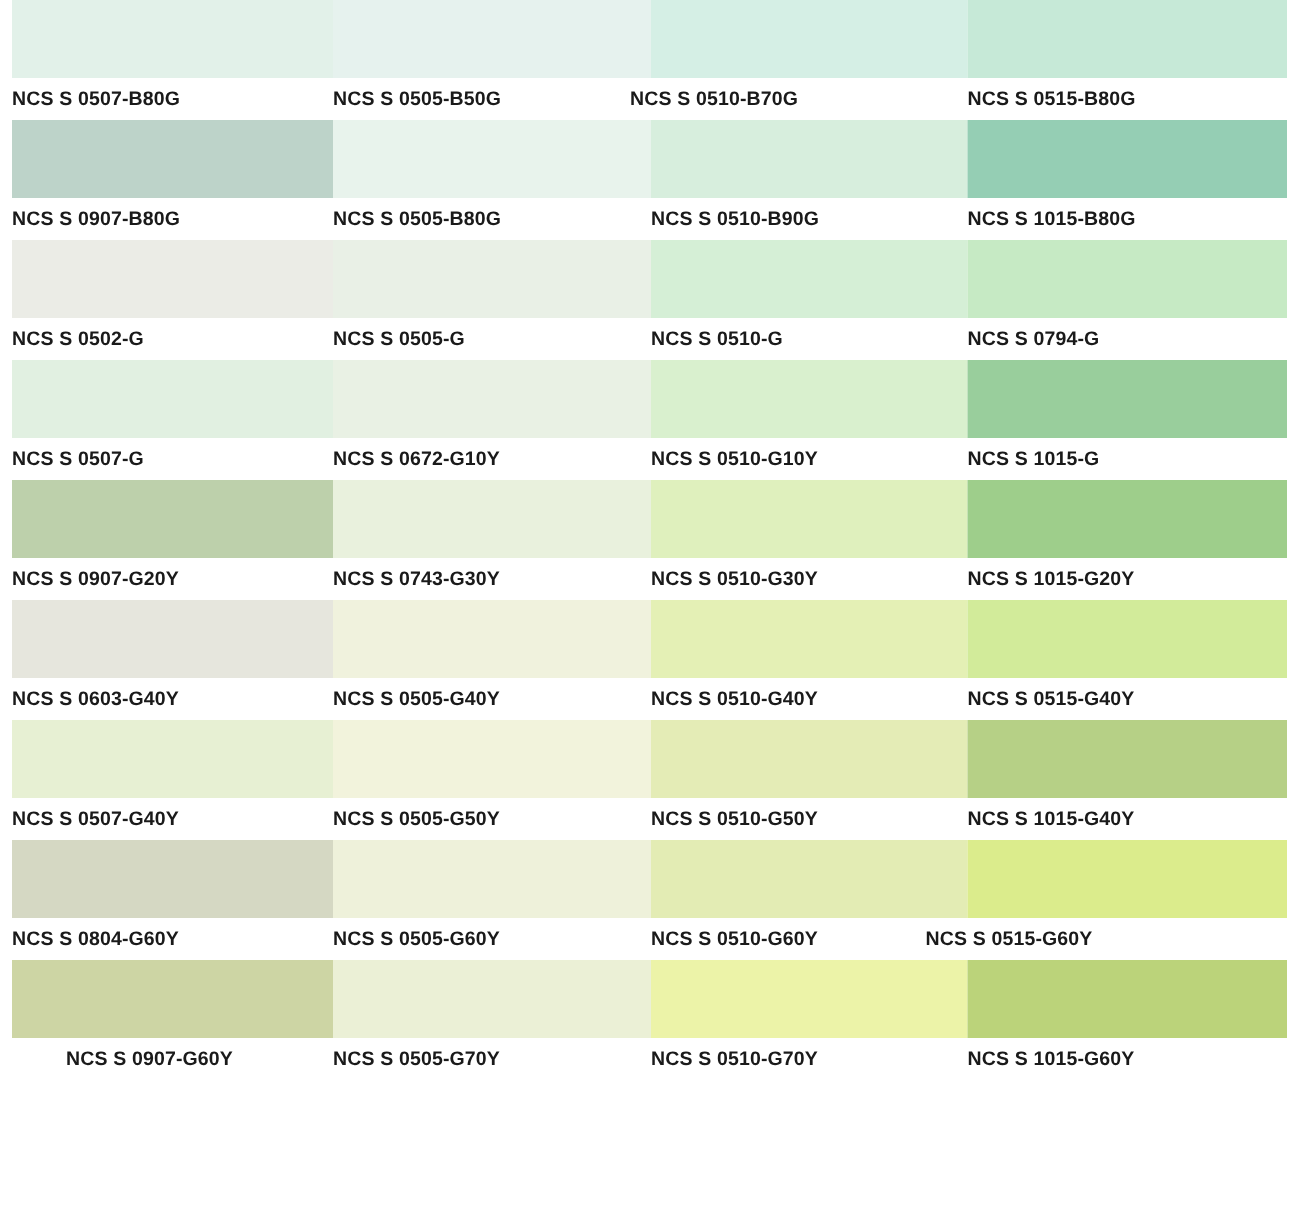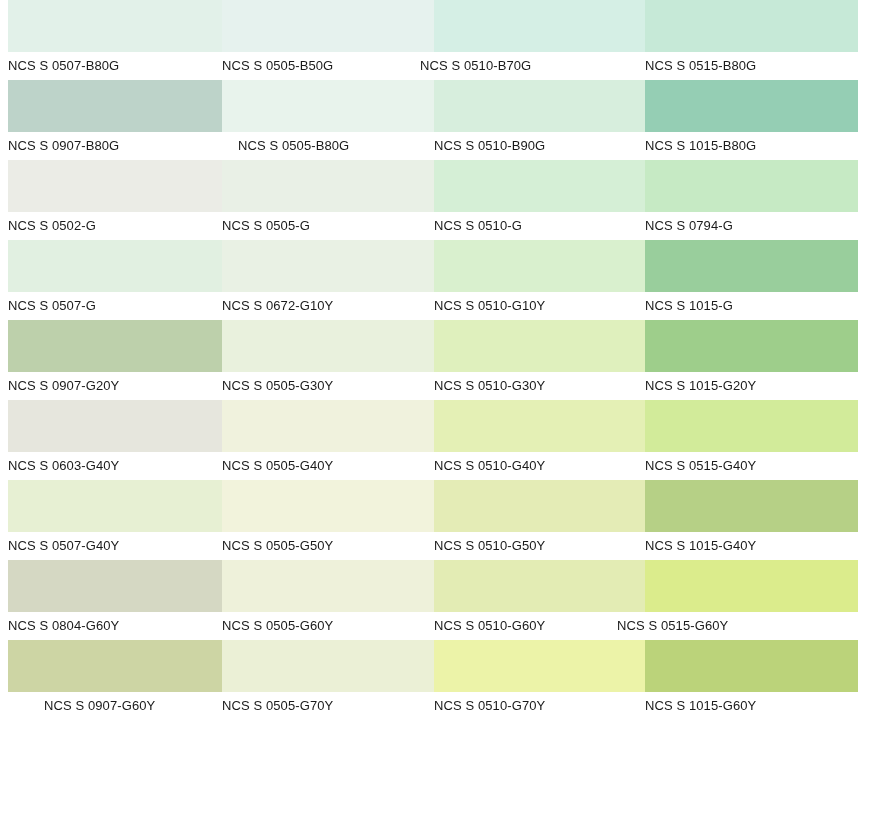--- a/index.html
+++ b/index.html
@@ -12,20 +12,21 @@
   }
   #chart{
     position:relative;
     width:870px;height:816px;
     background:#ffffff;
   }
   .swatch-row{
     position:relative;
     width:870px;
     height:80px;
+    font-weight:bold;
   }
   .swatch-row:last-child{height:96px;}
   .swatch-band{
     position:absolute;
     left:0;top:0;
     width:870px;
     height:52px;
   }
   .swatch-row:last-child .swatch-band{height:52px;}
   .swatch{
@@ -72,21 +73,21 @@
     </div>
     <div class="swatch-row">
       <div class="swatch-band">
         <div class="swatch" title="NCS S 0907-B80G" style="left: 8px; width: 214px; background: rgb(189, 211, 201);"></div>
         <div class="swatch" title="NCS S 0505-B80G" style="left: 222px; width: 212px; background: rgb(232, 243, 236);"></div>
         <div class="swatch" title="NCS S 0510-B90G" style="left: 434px; width: 211px; background: rgb(215, 238, 221);"></div>
         <div class="swatch" title="NCS S 1015-B80G" style="left: 645px; width: 213px; background: rgb(149, 206, 180);"></div>
       </div>
       <div class="label-band">
         <div class="label" style="left: 8px;">NCS S 0907-B80G</div>
-        <div class="label" style="left: 238px;">NCS S 0505-B80G</div>
+        <div class="label" style="left: 222px;">NCS S 0505-B80G</div>
         <div class="label" style="left: 434px;">NCS S 0510-B90G</div>
         <div class="label" style="left: 645px;">NCS S 1015-B80G</div>
       </div>
     </div>
     <div class="swatch-row">
       <div class="swatch-band">
         <div class="swatch" title="NCS S 0502-G" style="left: 8px; width: 214px; background: rgb(235, 236, 230);"></div>
         <div class="swatch" title="NCS S 0505-G" style="left: 222px; width: 212px; background: rgb(233, 240, 230);"></div>
         <div class="swatch" title="NCS S 0510-G" style="left: 434px; width: 211px; background: rgb(213, 239, 214);"></div>
         <div class="swatch" title="NCS S 0515-G" style="left: 645px; width: 213px; background: rgb(198, 234, 196);"></div>
@@ -114,21 +115,21 @@
     </div>
     <div class="swatch-row">
       <div class="swatch-band">
         <div class="swatch" title="NCS S 0907-G20Y" style="left: 8px; width: 214px; background: rgb(189, 208, 171);"></div>
         <div class="swatch" title="NCS S 0505-G30Y" style="left: 222px; width: 212px; background: rgb(233, 241, 221);"></div>
         <div class="swatch" title="NCS S 0510-G30Y" style="left: 434px; width: 211px; background: rgb(223, 240, 189);"></div>
         <div class="swatch" title="NCS S 1015-G20Y" style="left: 645px; width: 213px; background: rgb(158, 206, 139);"></div>
       </div>
       <div class="label-band">
         <div class="label" style="left: 8px;">NCS S 0907-G20Y</div>
-        <div class="label" style="left: 222px;">NCS S 0505-G30Y</div>
+        <div class="label" style="left: 222px;">NCS S 0743-G30Y</div>
         <div class="label" style="left: 434px;">NCS S 0510-G30Y</div>
         <div class="label" style="left: 645px;">NCS S 1015-G20Y</div>
       </div>
     </div>
     <div class="swatch-row">
       <div class="swatch-band">
         <div class="swatch" title="NCS S 0603-G40Y" style="left: 8px; width: 214px; background: rgb(230, 230, 221);"></div>
         <div class="swatch" title="NCS S 0505-G40Y" style="left: 222px; width: 212px; background: rgb(240, 242, 221);"></div>
         <div class="swatch" title="NCS S 0510-G40Y" style="left: 434px; width: 211px; background: rgb(228, 240, 181);"></div>
         <div class="swatch" title="NCS S 0515-G40Y" style="left: 645px; width: 213px; background: rgb(210, 235, 154);"></div>

